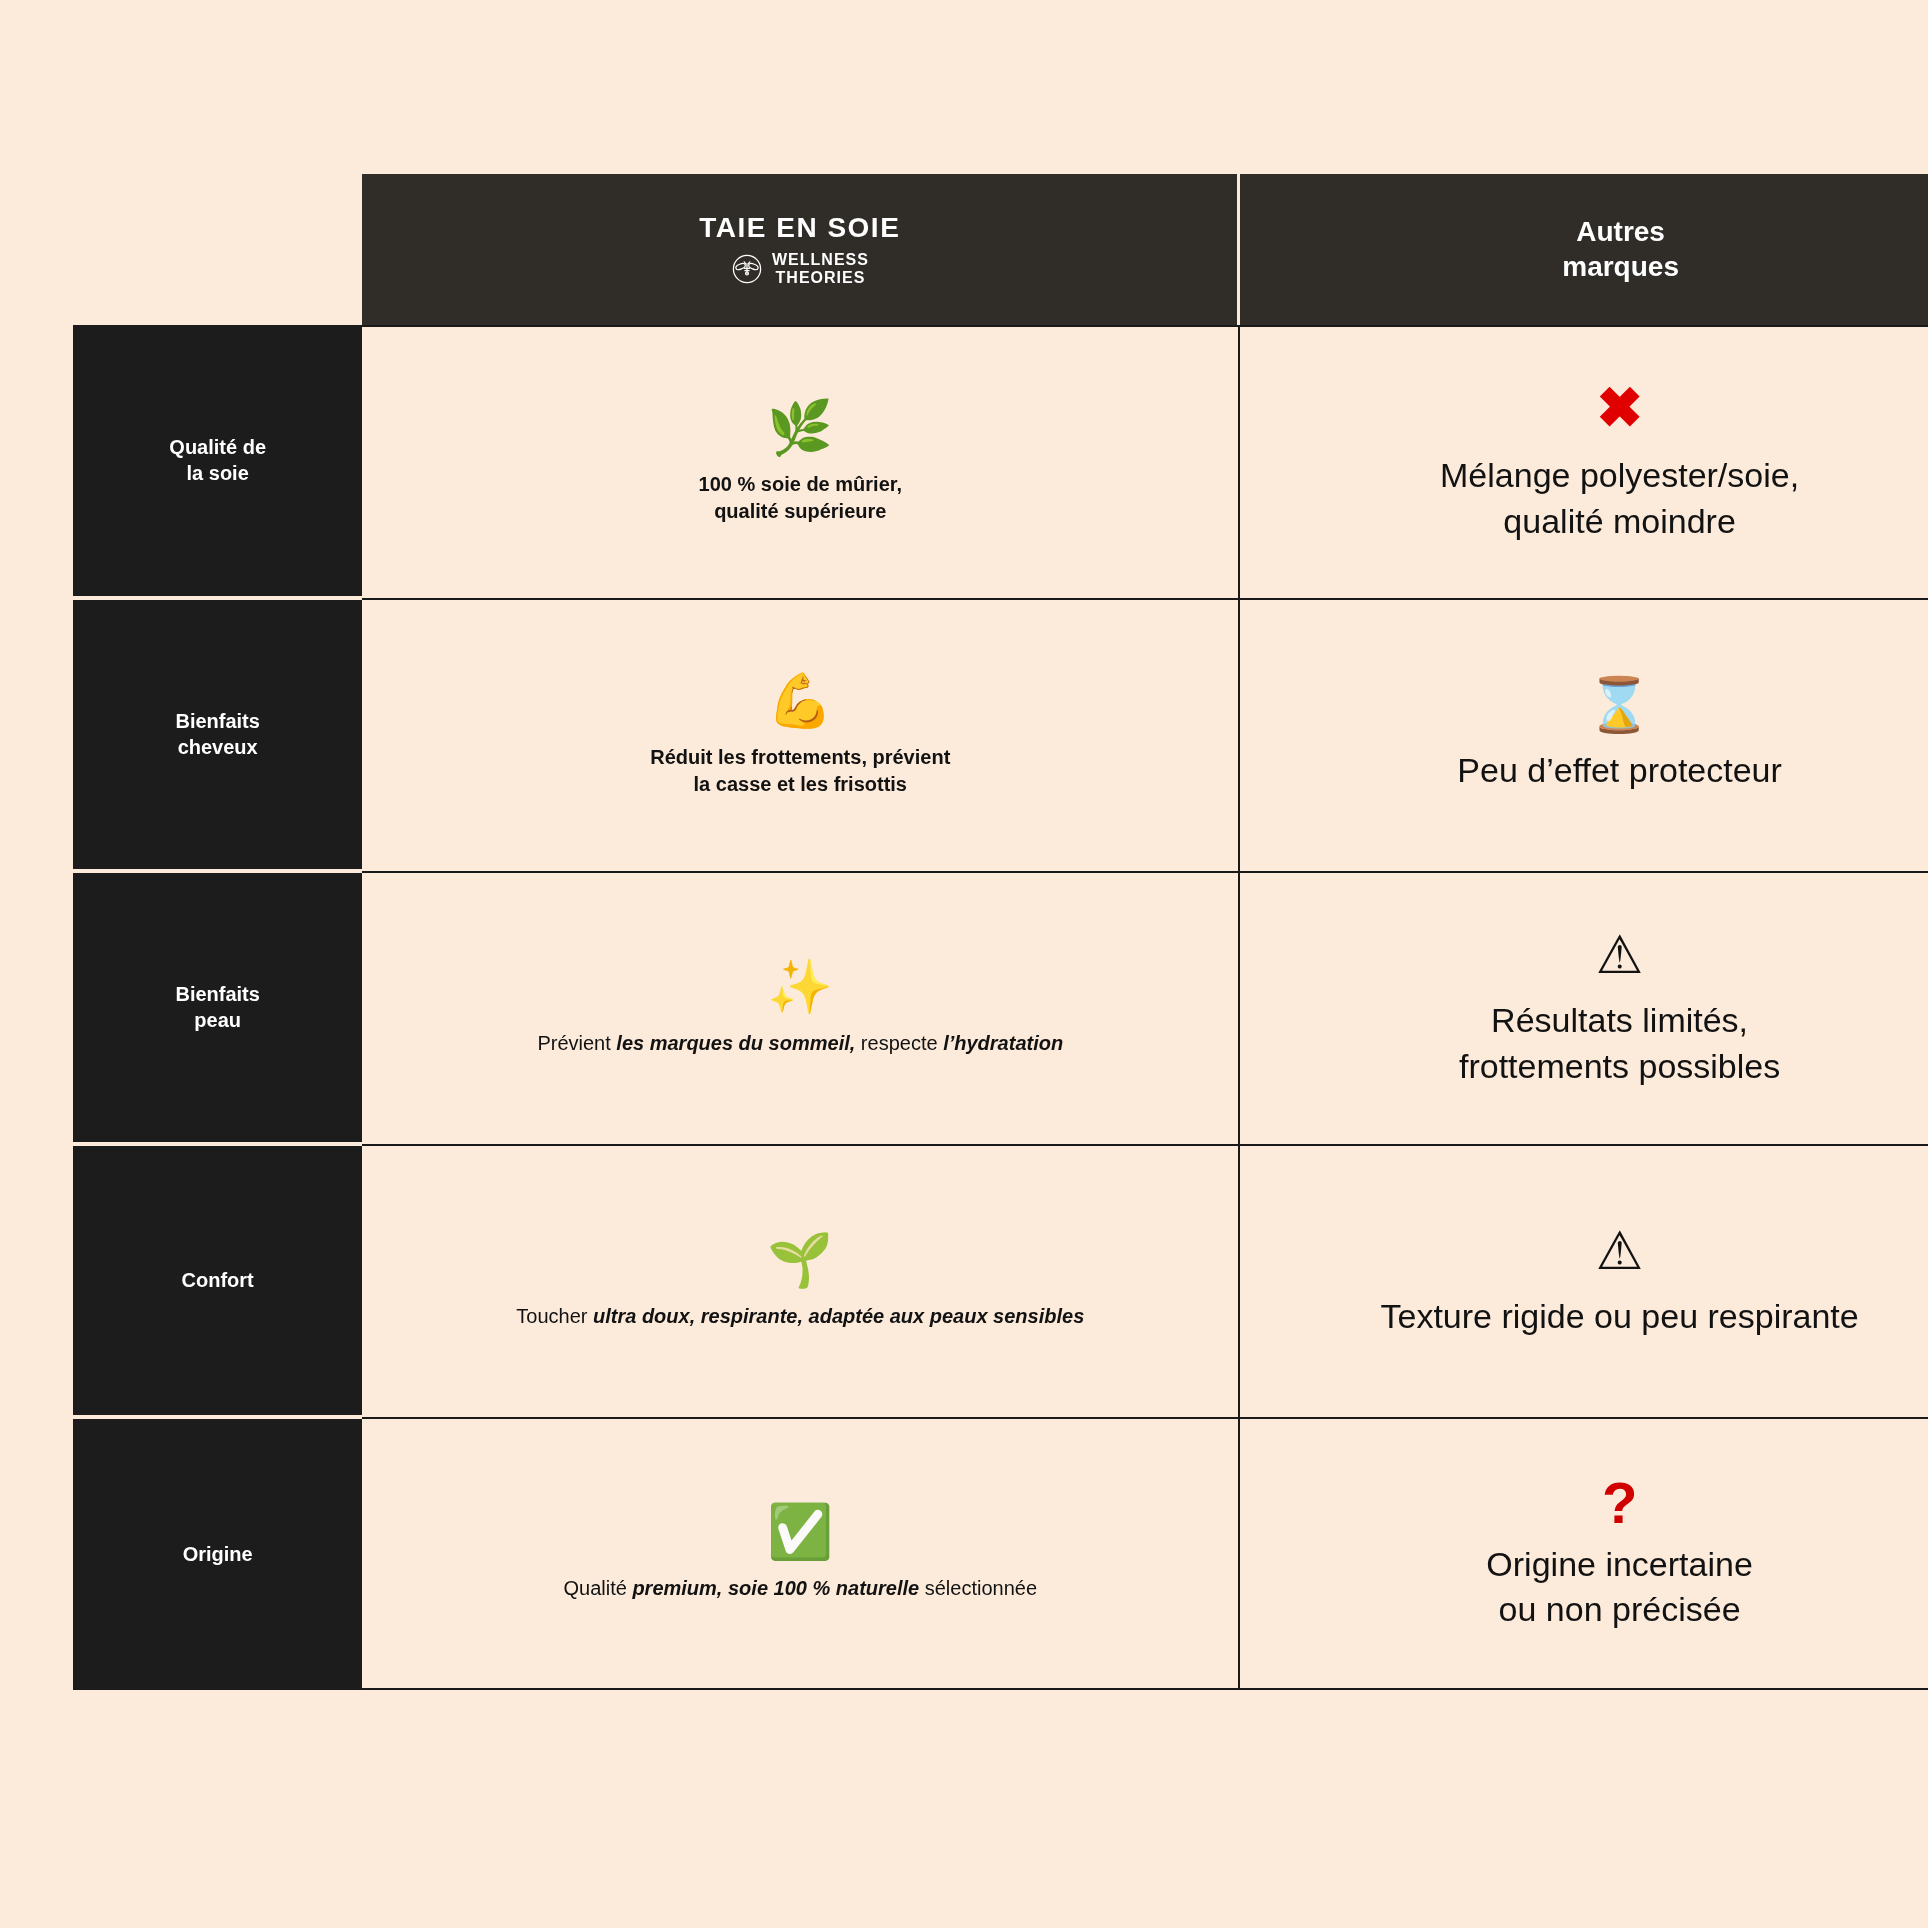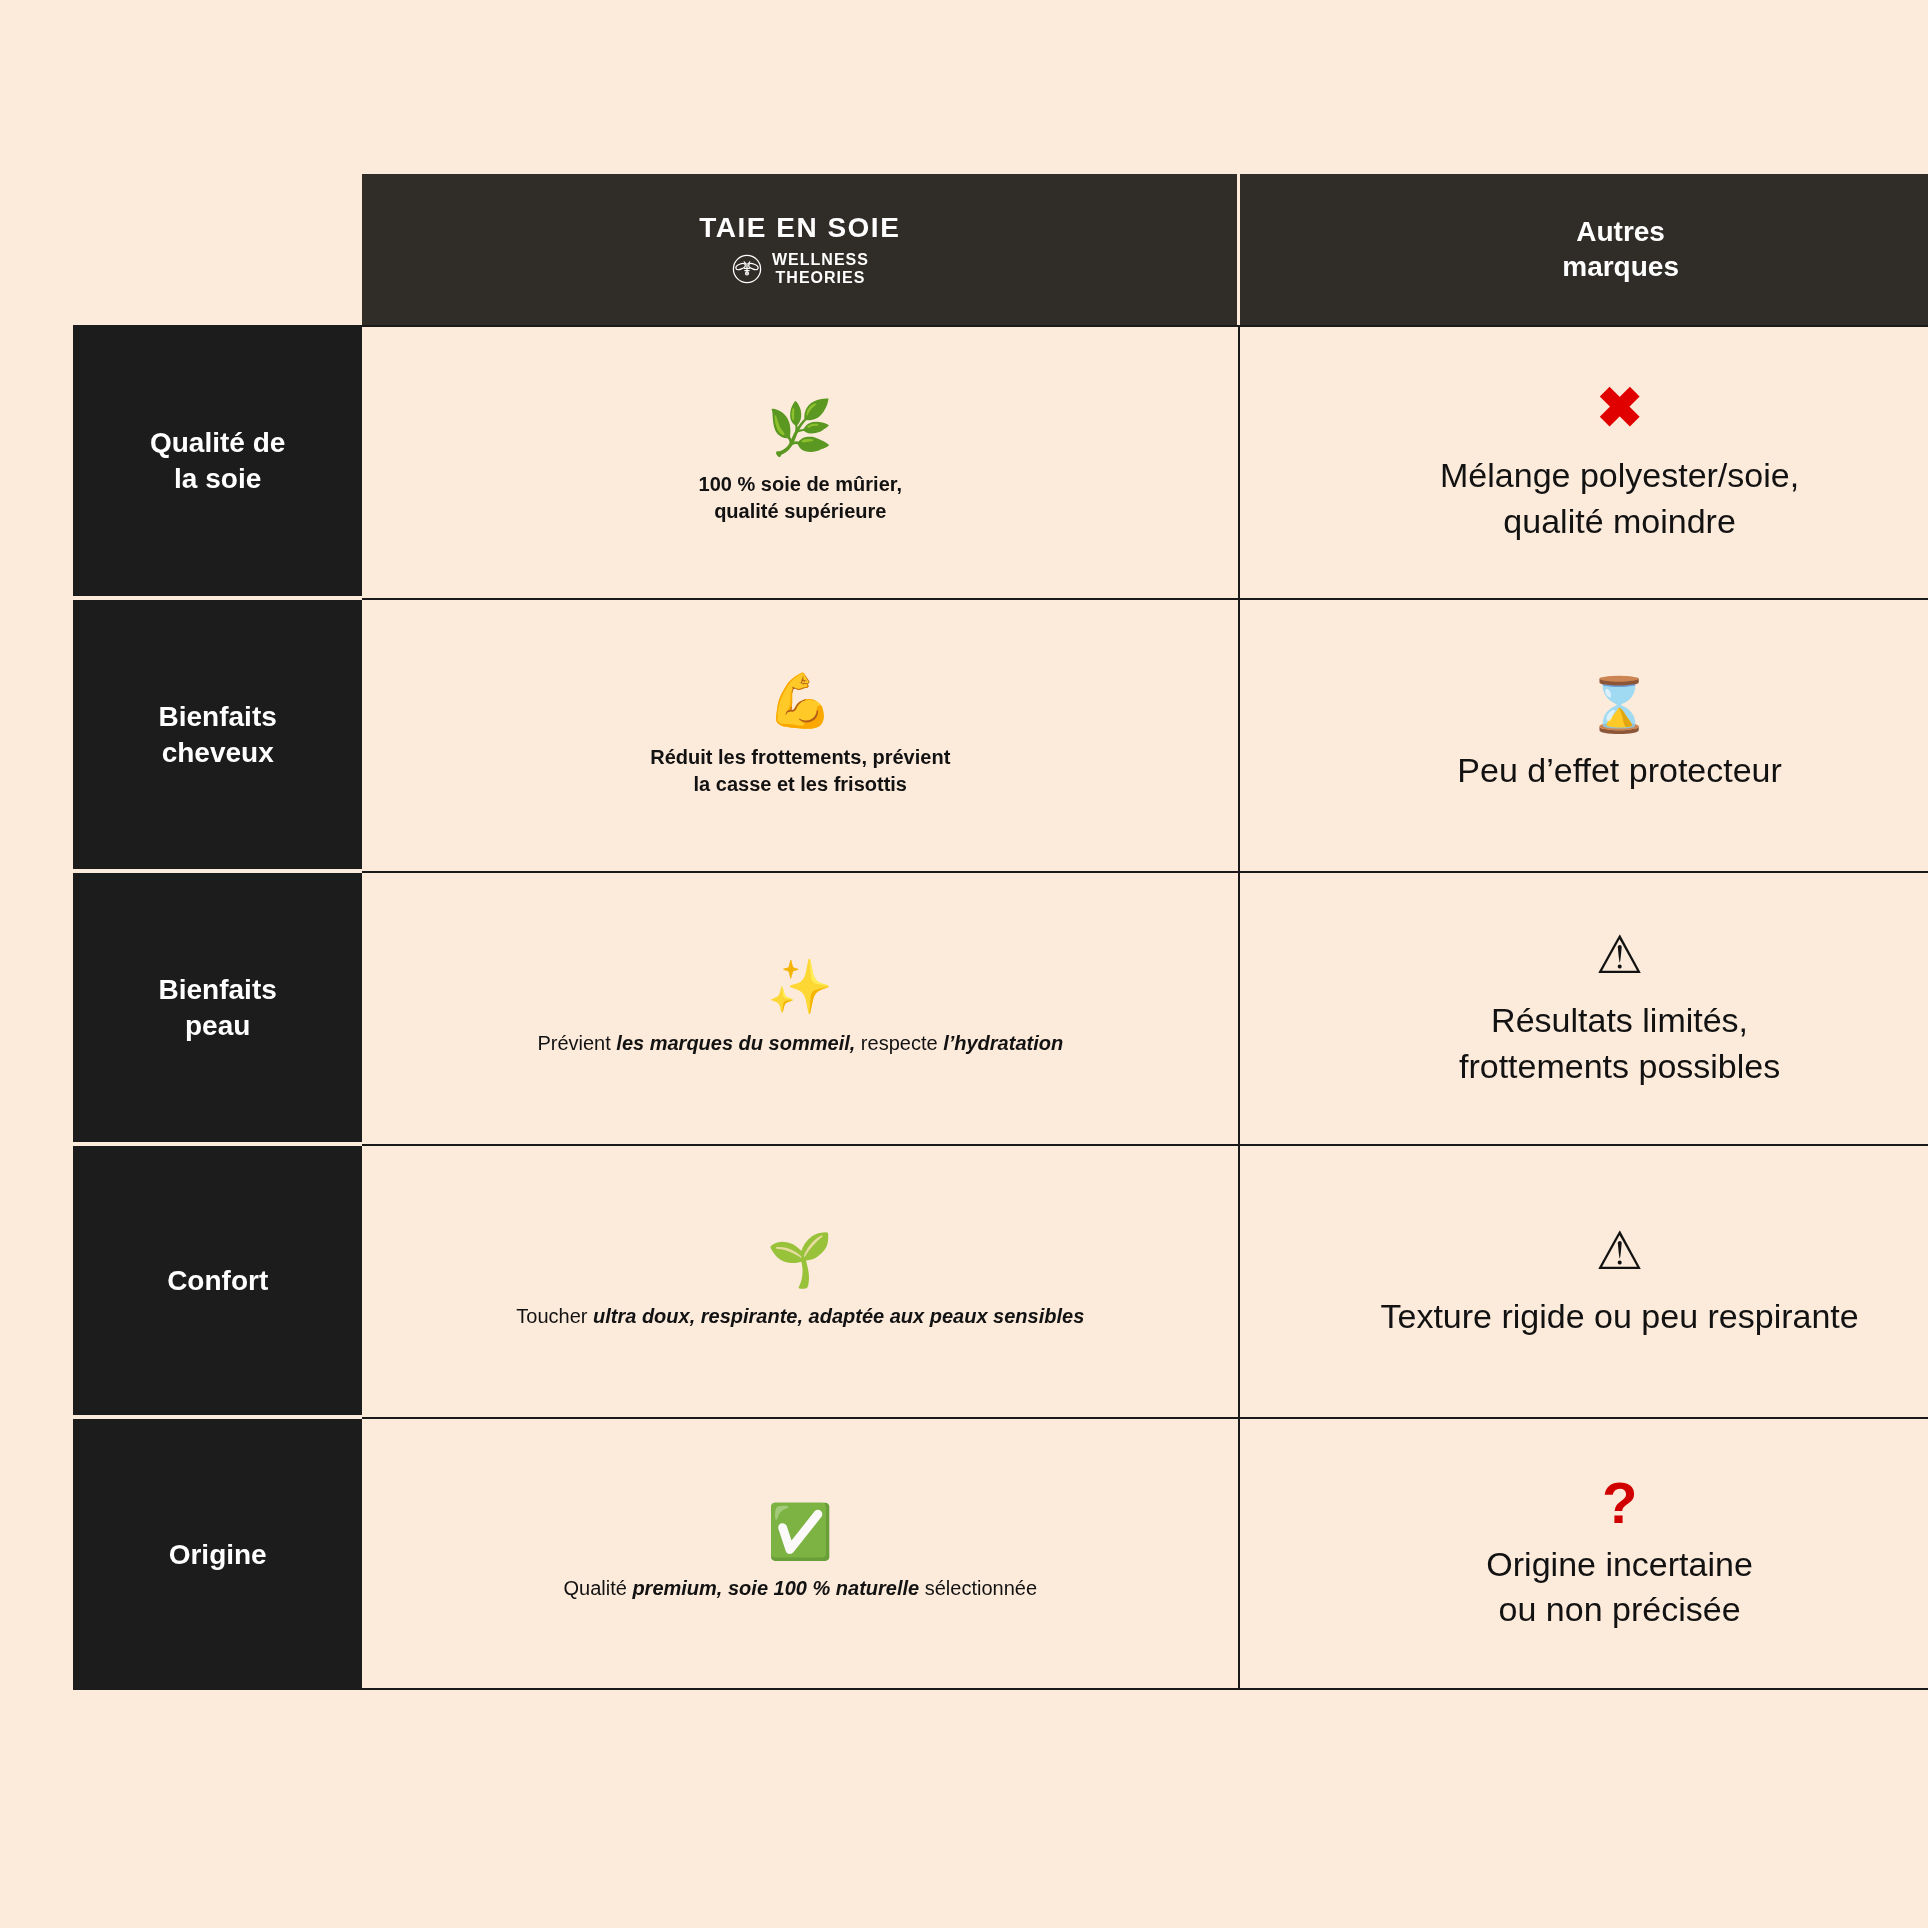--- a/index.html
+++ b/index.html
@@ -92,21 +92,21 @@
   }
 
   
   tr.body-row { height: 273px; }
 
   td.label-cell {
     background: #1c1c1c;
     color: #ffffff;
     text-align: center;
     vertical-align: middle;
-    font-size: 28px;
+    font-size: 20px;
     font-weight: 700;
     line-height: 1.28;
     padding: 23px 15px;
     border-top: 2.8px solid #fceadb;
     border-bottom: 2.8px solid #fceadb;
     border-left: none;
     border-right: none;
   }
   tr.body-row:first-of-type td.label-cell { border-top: none; }
   tr.body-row:last-of-type  td.label-cell { border-bottom: none; }

